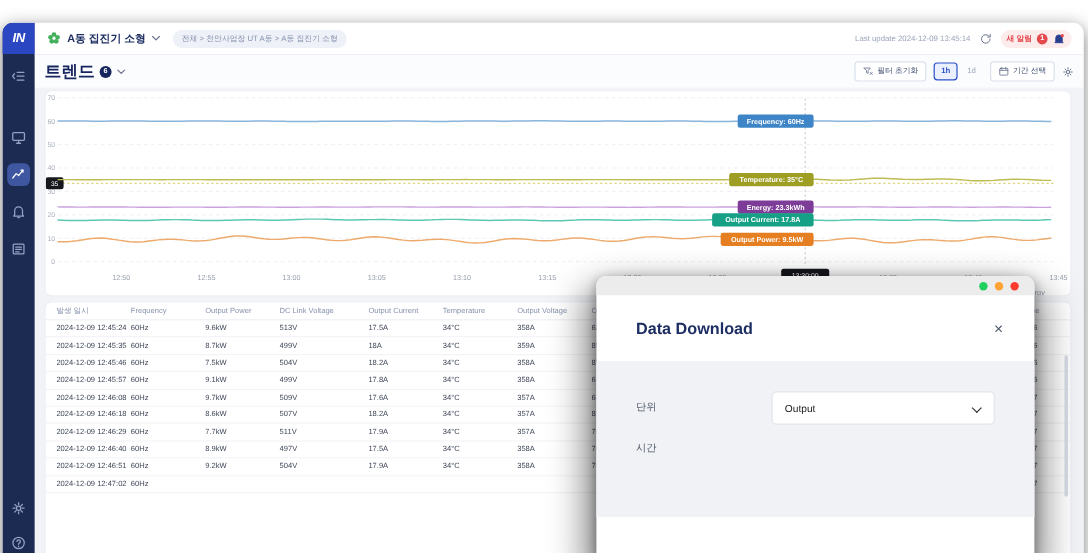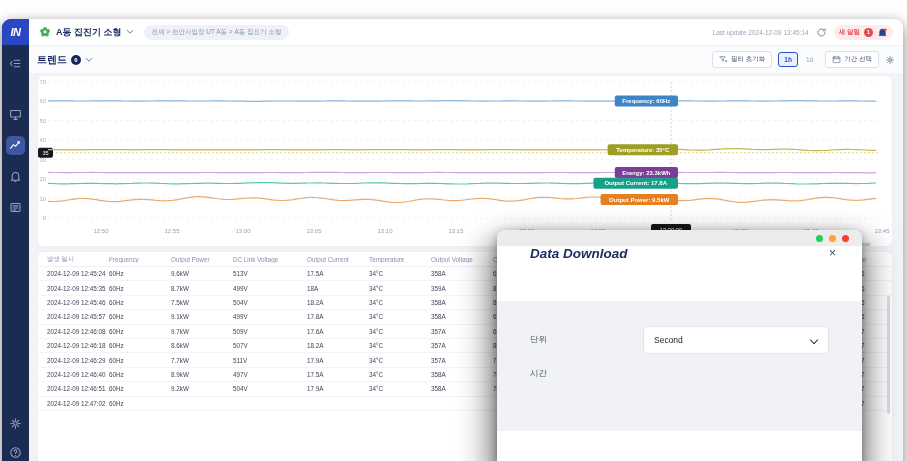--- a/index.html
+++ b/index.html
@@ -19,21 +19,21 @@
   .header{position:absolute;left:27px;top:0;right:0;height:27px;background:#fff;border-bottom:1px solid #eef0f5;display:flex;align-items:center;padding:0 10px;}
   .h-title{font-size:9px;font-weight:bold;color:#1d2e63;margin:0 4px 0 5px;}
   .crumb{background:#eef1f8;color:#8791ad;font-size:6.5px;border-radius:8px;padding:3px 8px;margin-left:10px;}
   .h-right{margin-left:auto;display:flex;align-items:center;gap:7px;}
   .lastupdate{font-size:6.5px;color:#9aa3b8;}
   .notif{display:flex;align-items:center;gap:4px;background:#fdecec;border-radius:9px;padding:2px 5px;}
   .notif .nlabel{color:#e5484d;font-size:6.5px;font-weight:bold;}
   .notif .ncount{background:#e5484d;color:#fff;font-size:6px;font-weight:bold;width:9px;height:9px;border-radius:50%;display:flex;align-items:center;justify-content:center;}
   
   .trendbar{position:absolute;left:27px;top:27px;right:0;height:27px;background:#fbfcfe;display:flex;align-items:center;padding:0 8px;}
-  .t-label{font-size:10px;font-weight:bold;color:#16255e;}
+  .t-label{font-size:14px;font-weight:bold;color:#16255e;}
   .t-badge{background:#16255e;color:#fff;font-size:6px;font-weight:bold;min-width:10px;height:10px;border-radius:5px;display:flex;align-items:center;justify-content:center;margin:0 4px;padding:0 2px;}
   .t-right{margin-left:auto;display:flex;align-items:center;gap:6px;}
   .btn{display:flex;align-items:center;gap:3px;border:1px solid #dbe1ec;background:#fff;border-radius:3px;font-size:6.5px;color:#3c4a6e;padding:3px 6px;cursor:pointer;}
   .rangegrp{display:flex;align-items:center;gap:2px;}
   .rbtn{font-size:6.5px;padding:3px 5px;border-radius:3px;border:1px solid transparent;color:#98a2b8;}
   .rbtn.active{border-color:#2b50c8;background:#eaf0fe;color:#2b50c8;font-weight:bold;}
   
   .content{position:absolute;left:27px;top:54px;right:0;bottom:0;background:#f1f3f7;}
   .chart-card{position:absolute;left:8px;top:2px;right:10px;height:172px;background:#fff;border-radius:6px;border:1px solid #edeff4;overflow:hidden;}
   .table-card{position:absolute;left:8px;top:178px;right:10px;bottom:0;background:#fff;border-radius:6px 6px 0 0;border:1px solid #edeff4;overflow:hidden;}
@@ -47,21 +47,21 @@
   .trow .c{font-size:6.3px;color:#3d4557;}
   .c{flex:none;overflow:hidden;white-space:nowrap;}
   .c.spacer{flex:1;}
   .c.fan{width:52px;text-align:left;}
   .scrollthumb{position:absolute;right:2px;top:44px;width:3px;height:118px;background:#d8dce4;border-radius:2px;}
   
   .modal{position:absolute;left:495px;top:211px;width:365px;height:243px;background:#fff;border-radius:8px;z-index:50;
          box-shadow:-10px 12px 30px rgba(0,0,0,.42),10px 12px 30px rgba(0,0,0,.35),0 3px 10px rgba(0,0,0,.3);}
   .m-topbar{height:16px;background:#ececec;border-radius:8px 8px 0 0;display:flex;align-items:center;justify-content:flex-end;gap:6px;padding-right:13px;}
   .dot{width:7px;height:7px;border-radius:50%;}
-  .m-title{height:55px;display:flex;align-items:flex-start;padding:0 26px 0 33px;font-style:italic;}
+  .m-title{height:55px;display:flex;align-items:center;padding:0 26px 0 33px;}
   .m-title .tt{font-size:13.5px;font-weight:bold;color:#1d2e63;}
   .m-close{margin-left:auto;font-size:13px;color:#4a5568;line-height:1;cursor:pointer;}
   .m-body{height:130px;background:#f0f2f6;padding:25px 0 0 33px;}
   .frow{display:flex;align-items:center;margin-bottom:14px;}
   .flabel{width:113px;font-size:8.5px;color:#4b5563;}
   .fctrl{position:relative;width:186px;height:28px;background:#fff;border:1px solid #e2e5ea;border-radius:4px;display:flex;align-items:center;padding:0 10px;}
   .fctrl .val{font-size:8.5px;color:#222;}
   .fctrl .val.bold{font-weight:bold;color:#111;}
   .chev{position:absolute;right:11px;top:10px;width:6px;height:6px;border-right:1.4px solid #333;border-bottom:1.4px solid #333;transform:rotate(45deg);}
   .calic{position:absolute;right:8px;top:6px;}
@@ -411,21 +411,21 @@
       <span class="dot" id="dot2" style="background: rgb(255, 59, 48);"></span>
     </div>
     <div class="m-title">
       <span class="tt">Data Download</span>
       <span class="m-close">×</span>
     </div>
     <div class="m-body">
       <div class="frow">
         <span class="flabel">단위</span>
         <div class="fctrl">
-          <span class="val">Second</span>
+          <span class="val">Output</span>
           <span class="chev"></span>
         </div>
       </div>
       <div class="frow">
         <span class="flabel">시간</span>
       </div>
     </div>
   </div>
 
 </div>

